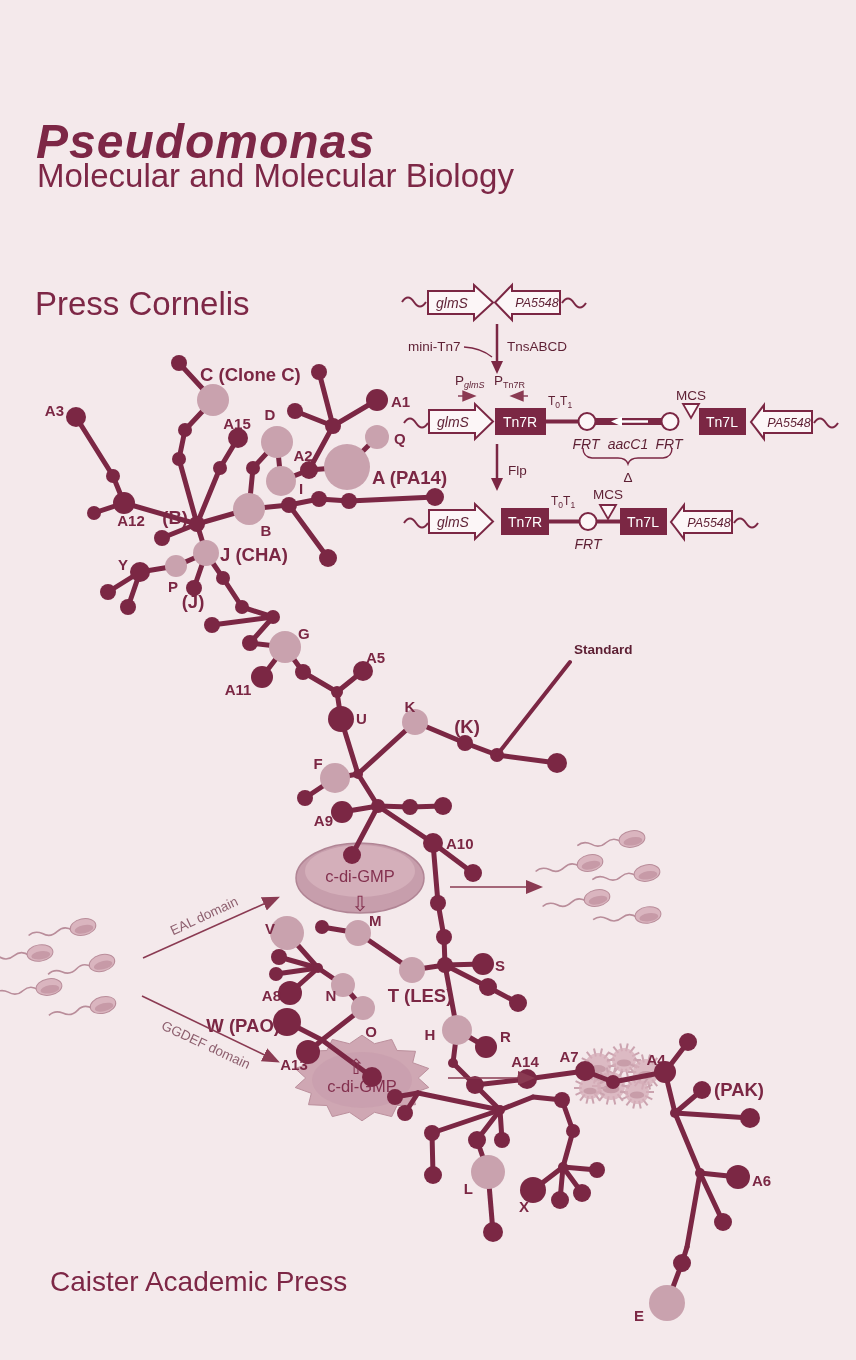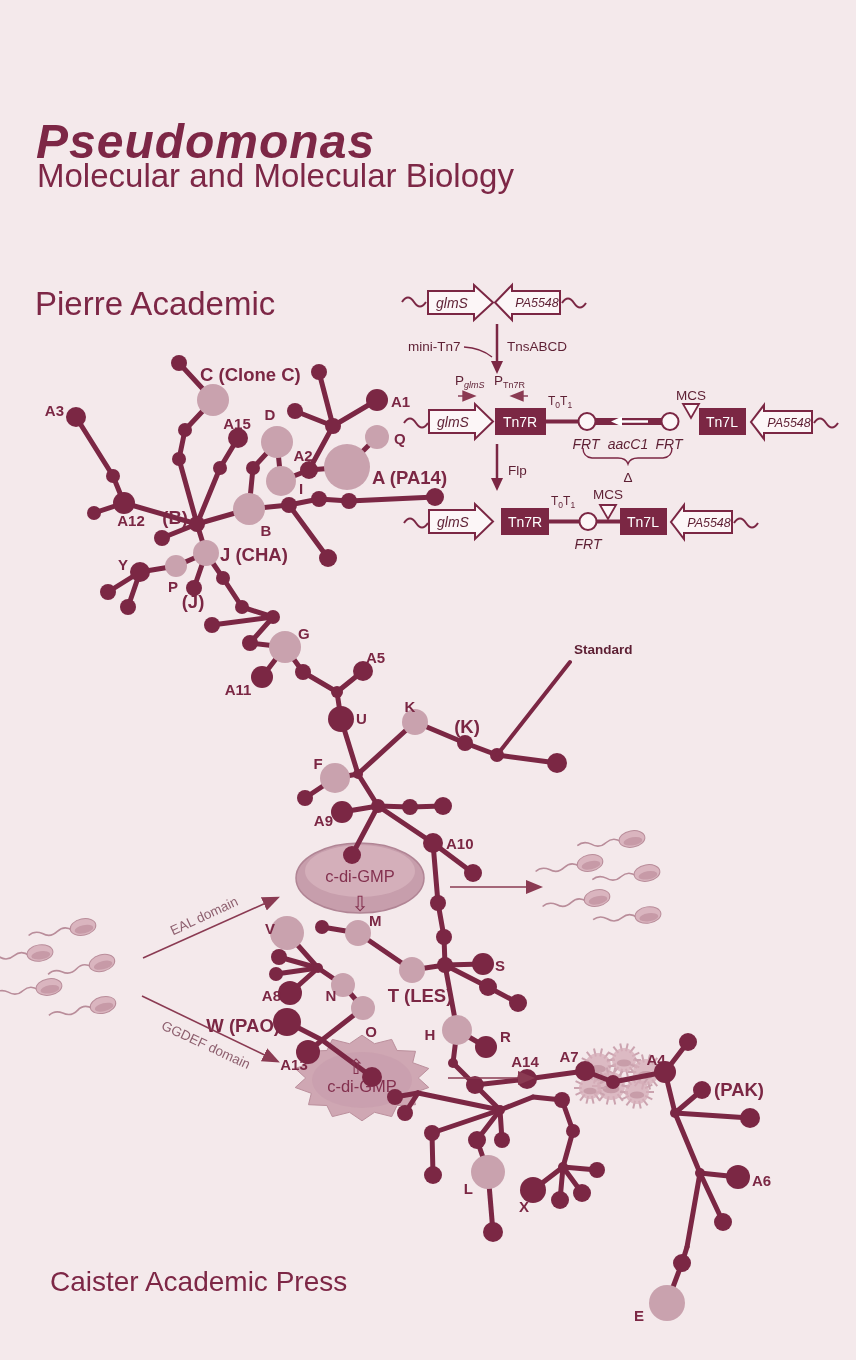--- a/index.html
+++ b/index.html
@@ -595,15 +595,15 @@
         <line class="thinarrow" x1="142" y1="996" x2="277" y2="1061" marker-end="url(#ah)"></line>
         <line class="thinarrow" x1="450" y1="887" x2="540" y2="887" marker-end="url(#ah)"></line>
         <line class="thinarrow" x1="448" y1="1078" x2="532" y2="1078" marker-end="url(#ah)"></line>
         <text class="domlabel" transform="translate(206,920) rotate(-25)" text-anchor="middle">EAL domain</text>
         <text class="domlabel" transform="translate(204,1049) rotate(25)" text-anchor="middle">GGDEF domain</text>
       </g>
   </svg>
 
   <div class="txt t-title">Pseudomonas</div>
   <div class="txt t-sub">Molecular and Molecular Biology</div>
-  <div class="txt t-author">Pierre Academic</div>
+  <div class="txt t-author">Press Cornelis</div>
   <div class="txt t-pub">Caister Academic Press</div>
 </div>
 
 </body></html>

